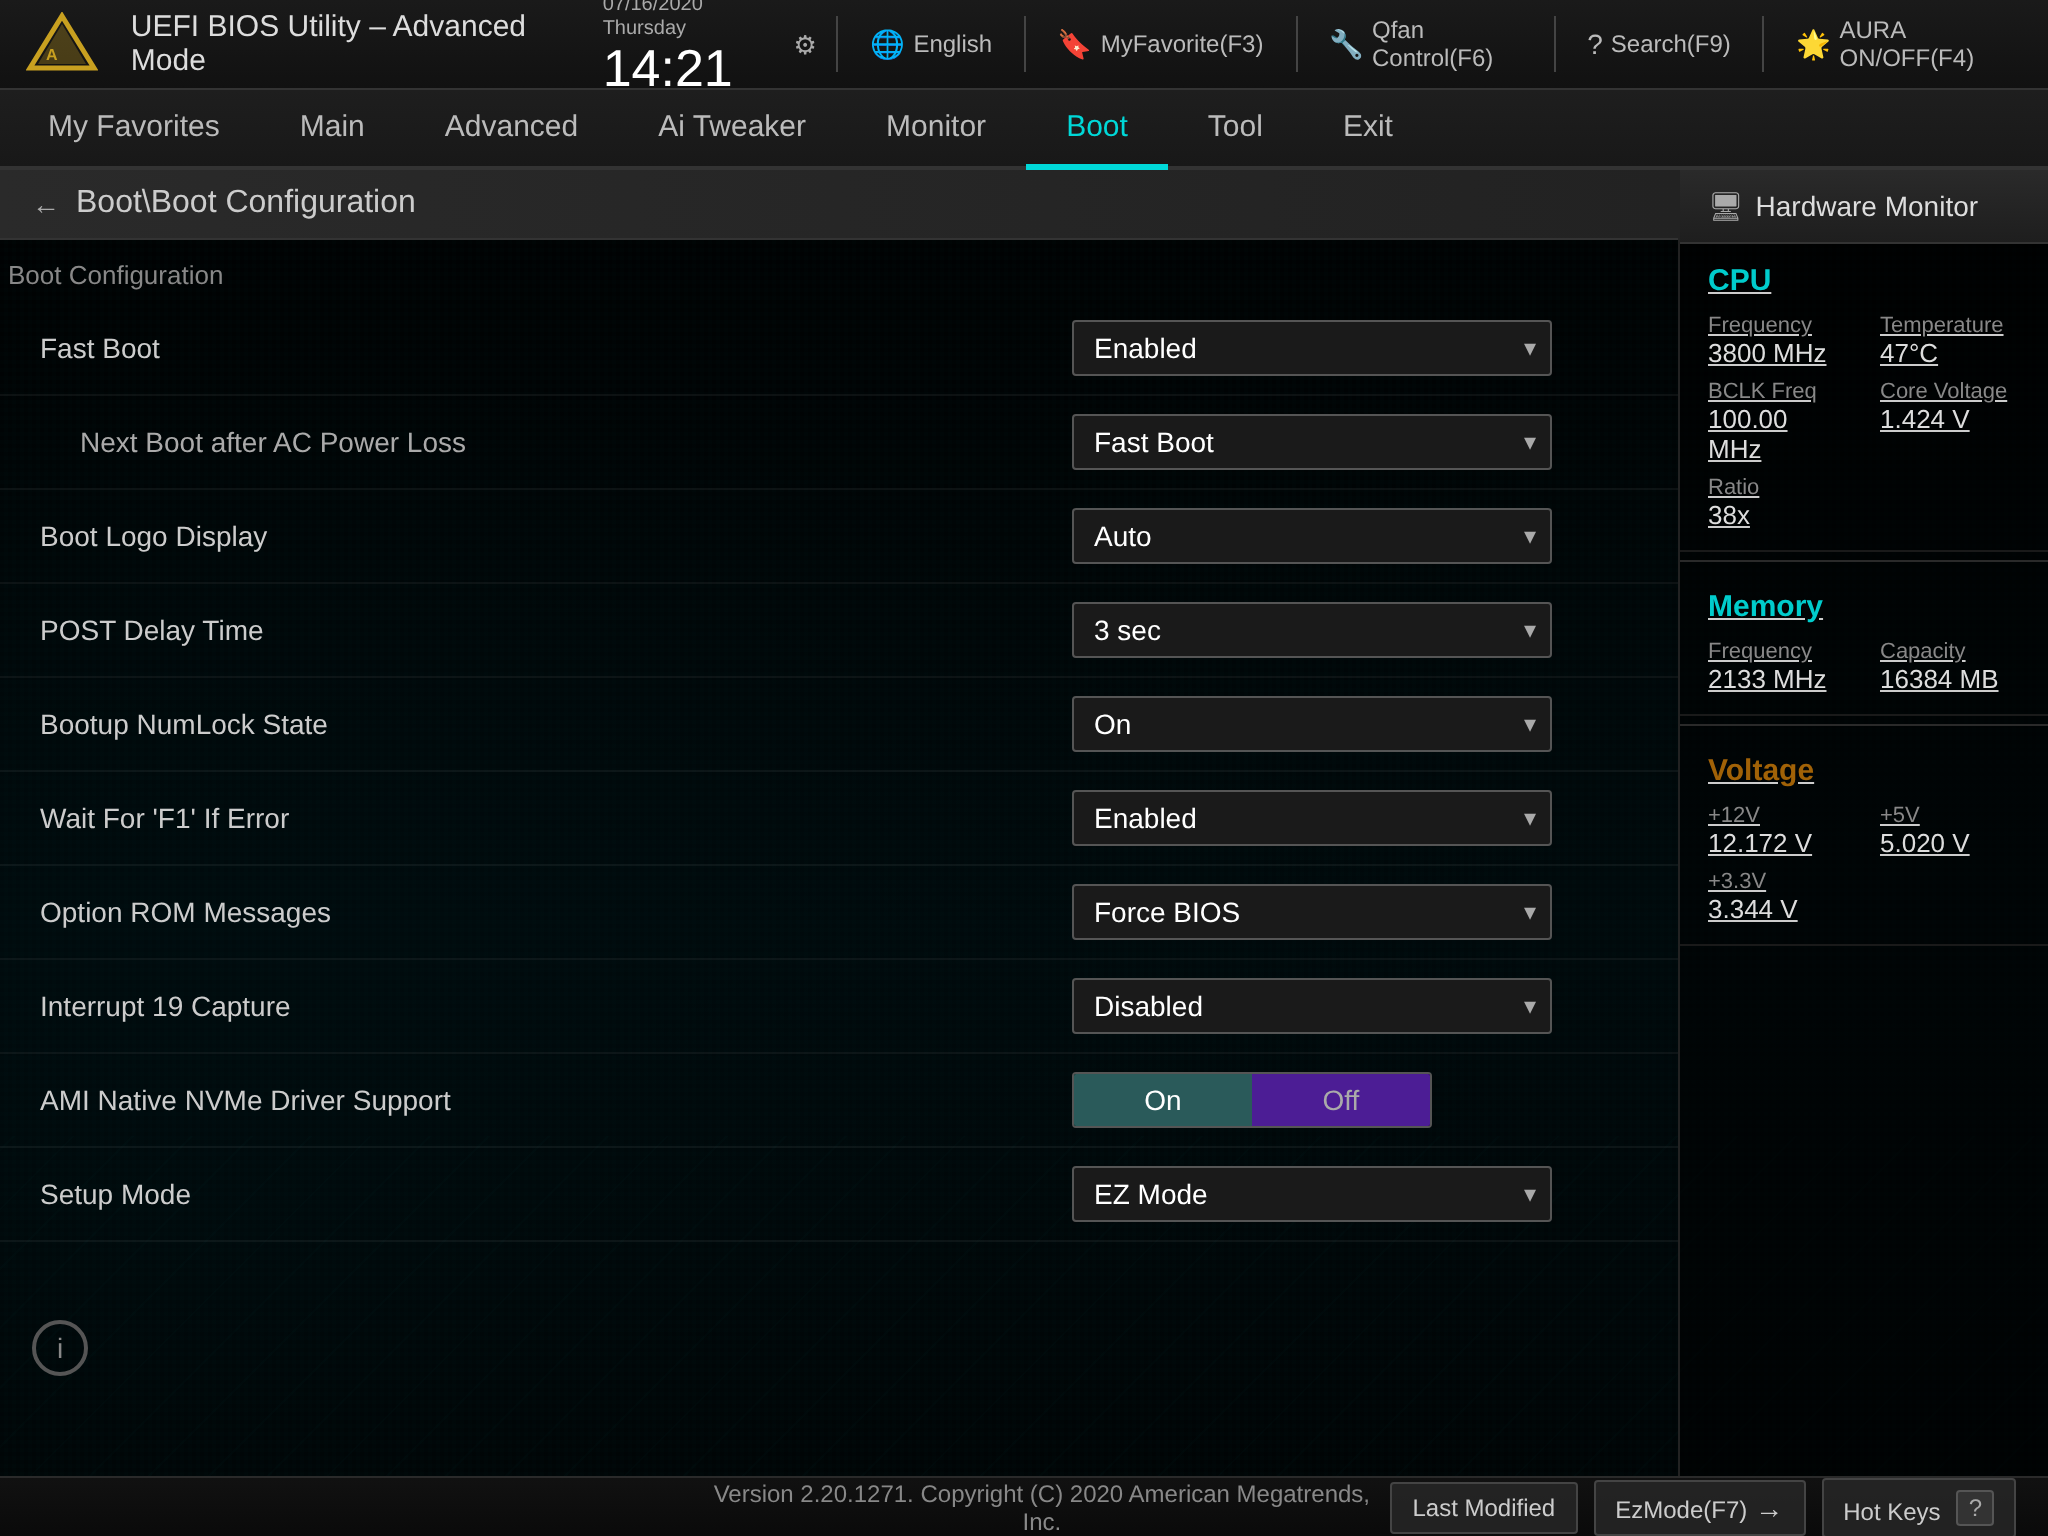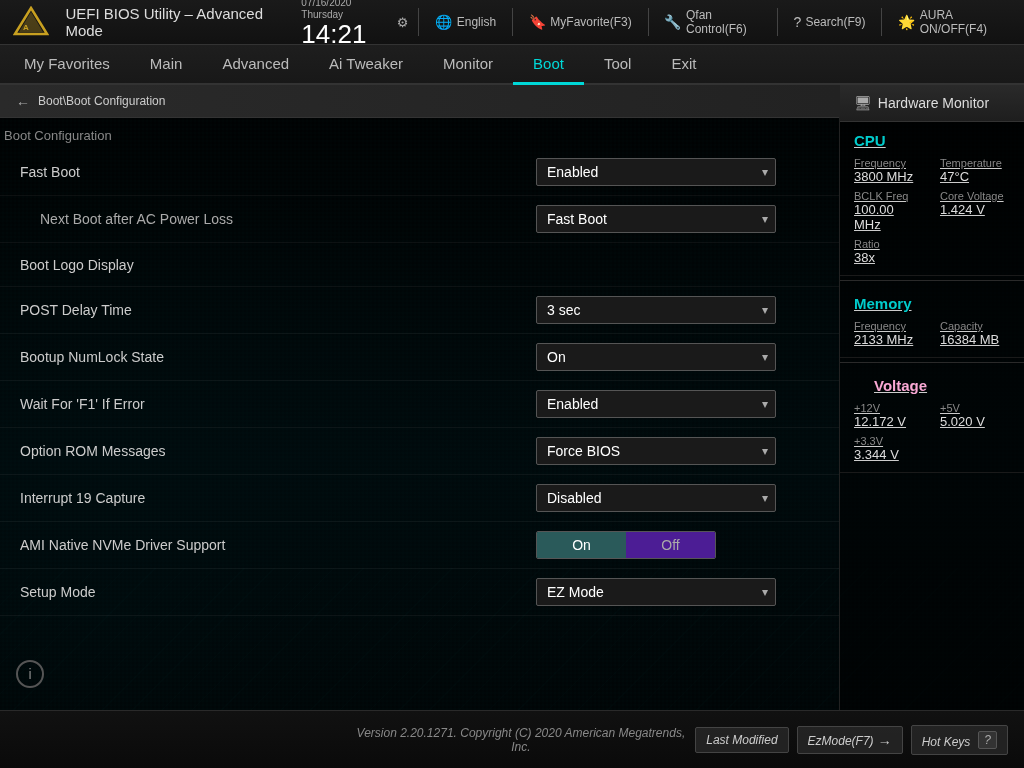--- a/index.html
+++ b/index.html
@@ -173,21 +173,21 @@
     
     .breadcrumb {
       background: linear-gradient(90deg, #2a2a2a, #222);
       padding: 8px 16px;
       display: flex;
       align-items: center;
       gap: 8px;
       border-bottom: 1px solid #333;
     }
     .breadcrumb-arrow { color: #aaa; font-size: 14px; cursor: pointer; }
-    .breadcrumb-text { color: #ccc; font-size: 12px; }
+    .breadcrumb-text { color: #ccc; font-size: 16px; }
 
     
     .section-title {
       padding: 10px 4px 6px;
       color: #888;
       font-size: 13px;
     }
 
     
     .setting-row {
@@ -299,21 +299,21 @@
       border-bottom: 1px solid #1a1a1a;
       text-decoration: underline;
     }
     .hw-section-title {
       font-size: 15px;
       font-weight: bold;
       margin-bottom: 8px;
     }
     .hw-section-title.cpu { color: #00cccc; }
     .hw-section-title.memory { color: #00cccc; }
-    .hw-section-title.voltage { color: #f9a8d4; margin-left: 20px; }
+    .hw-section-title.voltage { color: #a16207; }
 
     .hw-grid {
       display: grid;
       grid-template-columns: 1fr 1fr;
       gap: 6px 16px;
     }
     .hw-item-label {
       font-size: 11px;
       color: #888;
     }
@@ -325,26 +325,25 @@
     .hw-divider {
       height: 1px;
       background: #2a2a2a;
       margin: 4px 0;
     }
 
     
     .footer {
       background: linear-gradient(180deg, #111 0%, #0a0a0a 100%);
       border-top: 1px solid #2a2a2a;
-      height: 58px;
+      height: 30px;
       display: flex;
       align-items: center;
       padding: 0 16px;
       gap: 0;
-      font-style: italic;
     }
     .footer-center {
       flex: 1;
       text-align: center;
       font-size: 12px;
       color: #888;
     }
     .footer-right {
       display: flex;
       align-items: center;
@@ -462,20 +461,23 @@
             </div>
           </div>
           <div class="setting-row">
             <div class="setting-label indented">Next Boot after AC Power Loss</div>
             <div class="setting-control">
               <div class="dropdown-wrap"><select class="dropdown"><option value="Fast Boot">Fast Boot</option><option value="Normal Boot">Normal Boot</option><option value="Last State">Last State</option></select></div>
             </div>
           </div>
           <div class="setting-row">
             <div class="setting-label">Boot Logo Display</div>
+            <div class="setting-control">
+              <div class="dropdown-wrap"><select class="dropdown"><option value="Auto">Auto</option><option value="Full Screen">Full Screen</option><option value="Disabled">Disabled</option></select></div>
+            </div>
           </div>
           <div class="setting-row">
             <div class="setting-label">POST Delay Time</div>
             <div class="setting-control">
               <div class="dropdown-wrap"><select class="dropdown"><option value="0 sec">0 sec</option><option value="1 sec">1 sec</option><option value="2 sec">2 sec</option><option value="3 sec" selected="">3 sec</option><option value="5 sec">5 sec</option><option value="10 sec">10 sec</option></select></div>
             </div>
           </div>
           <div class="setting-row">
             <div class="setting-label">Bootup NumLock State</div>
             <div class="setting-control">

